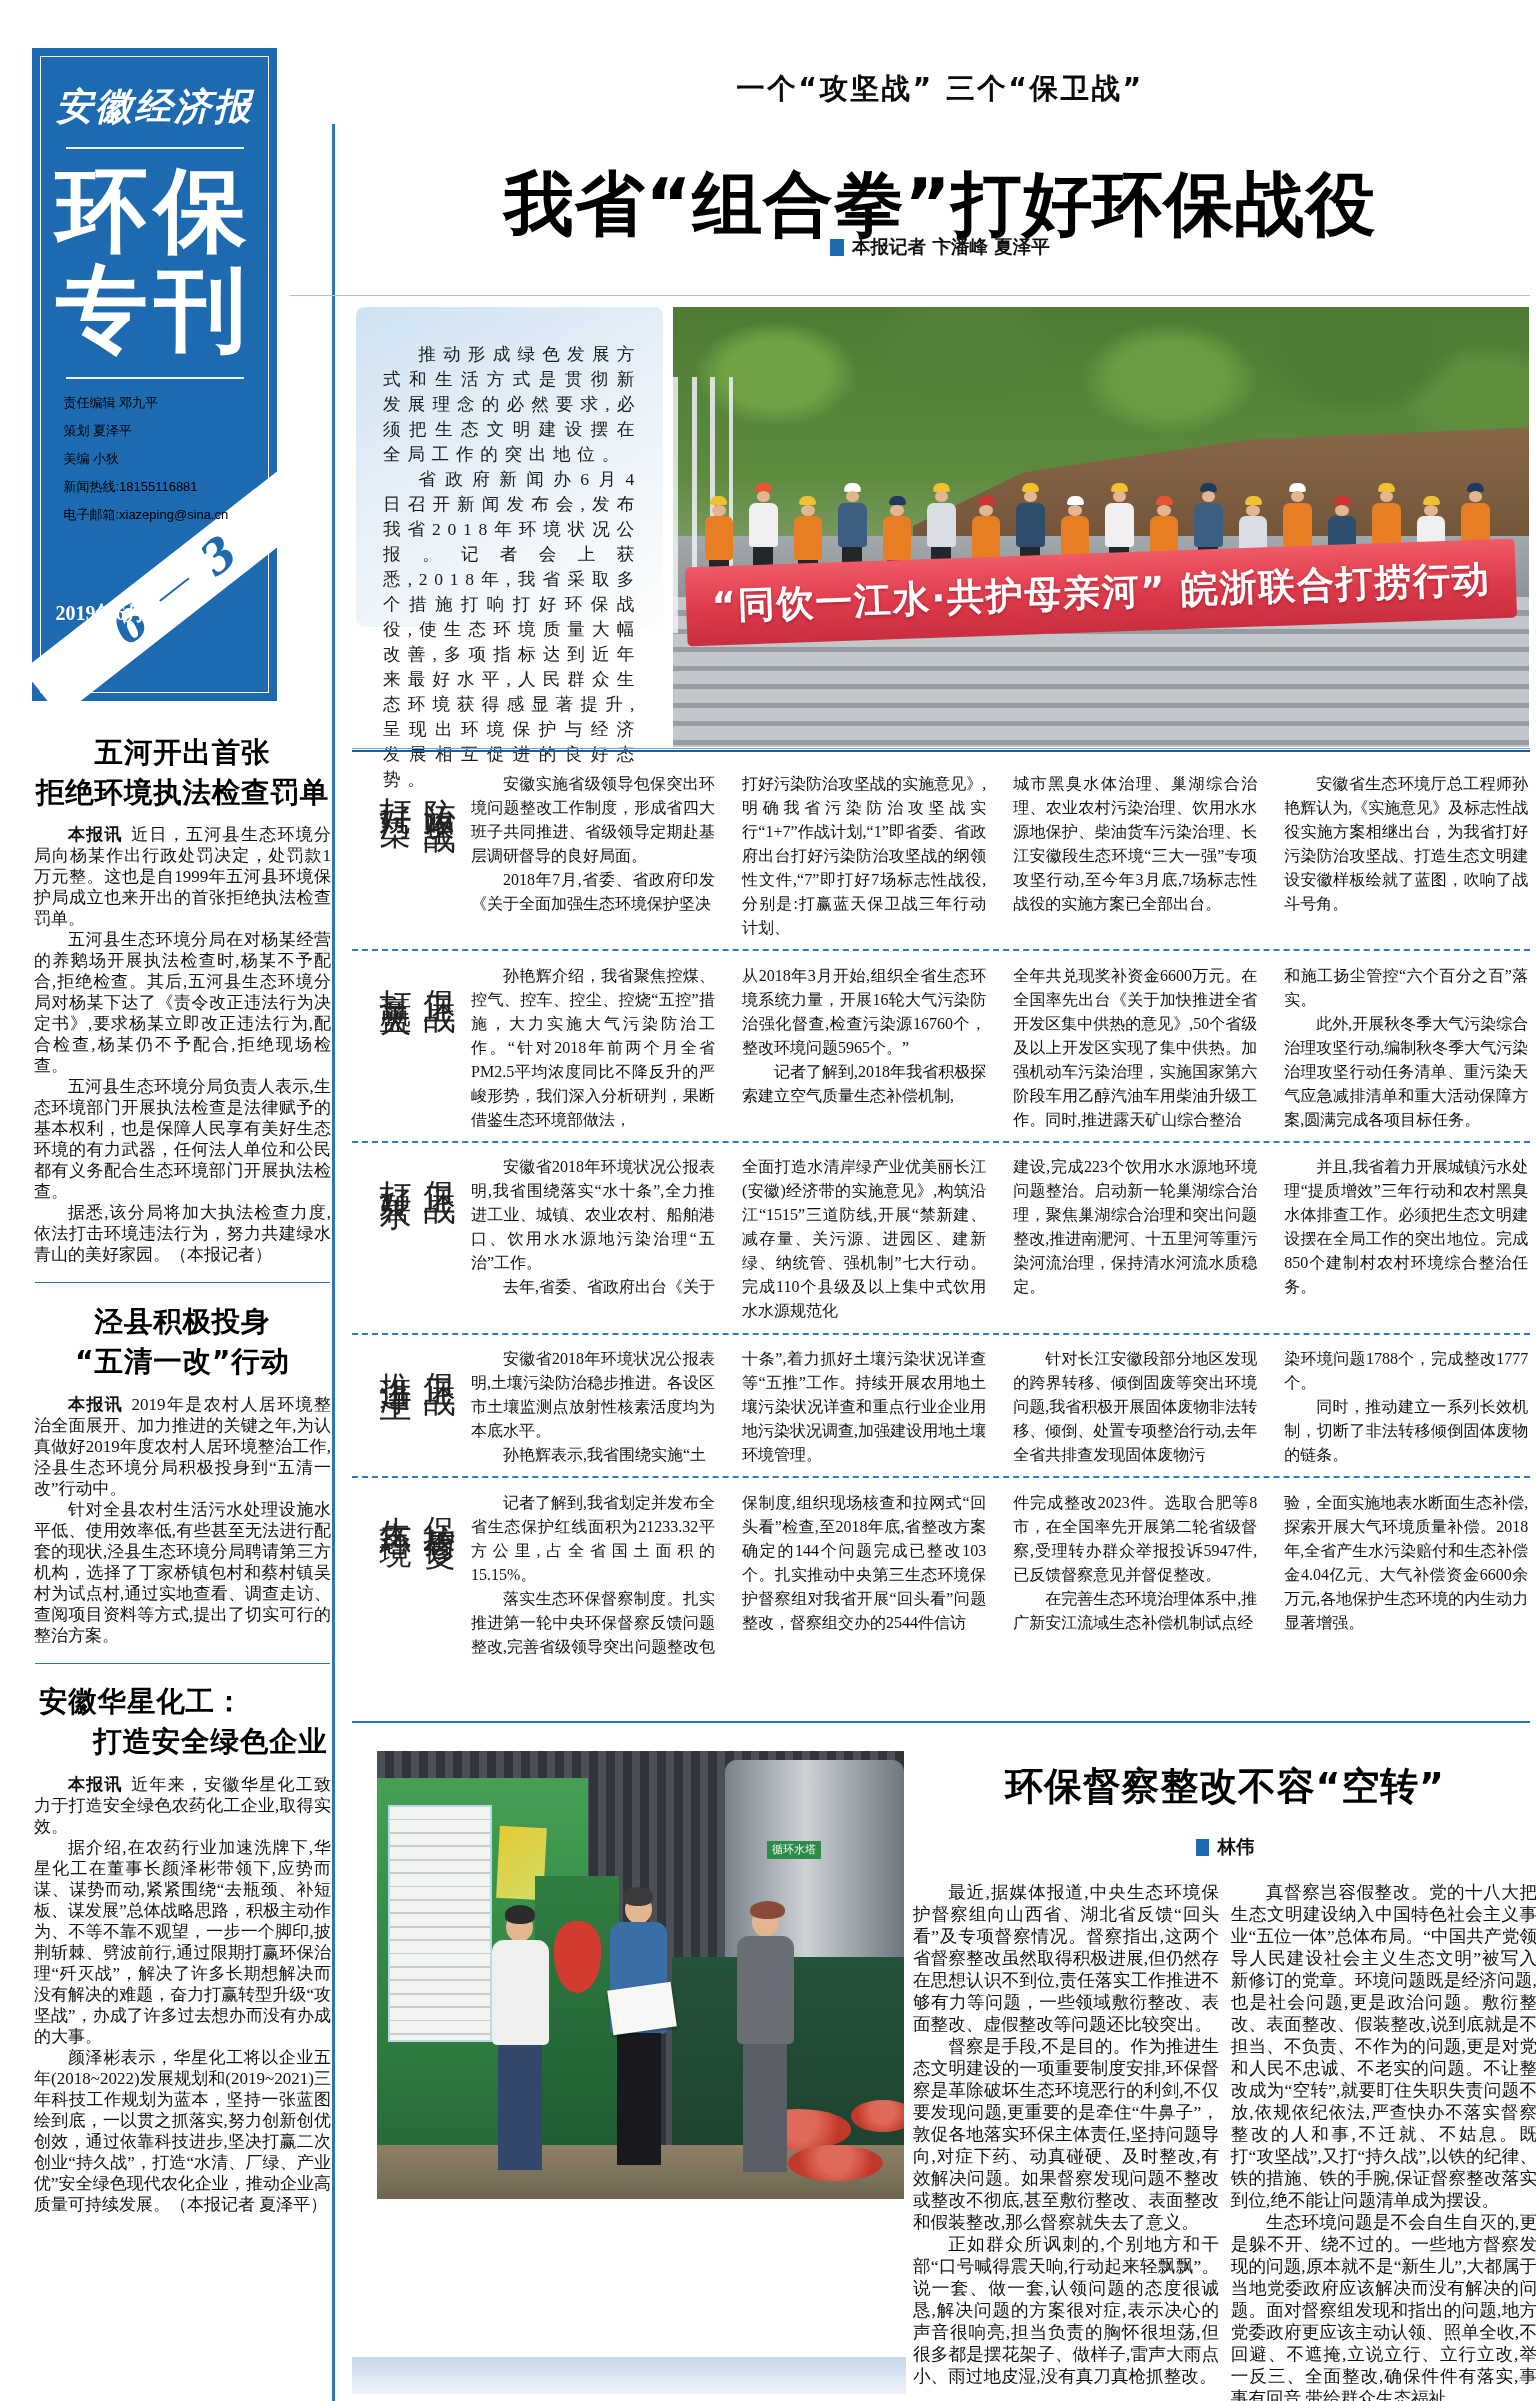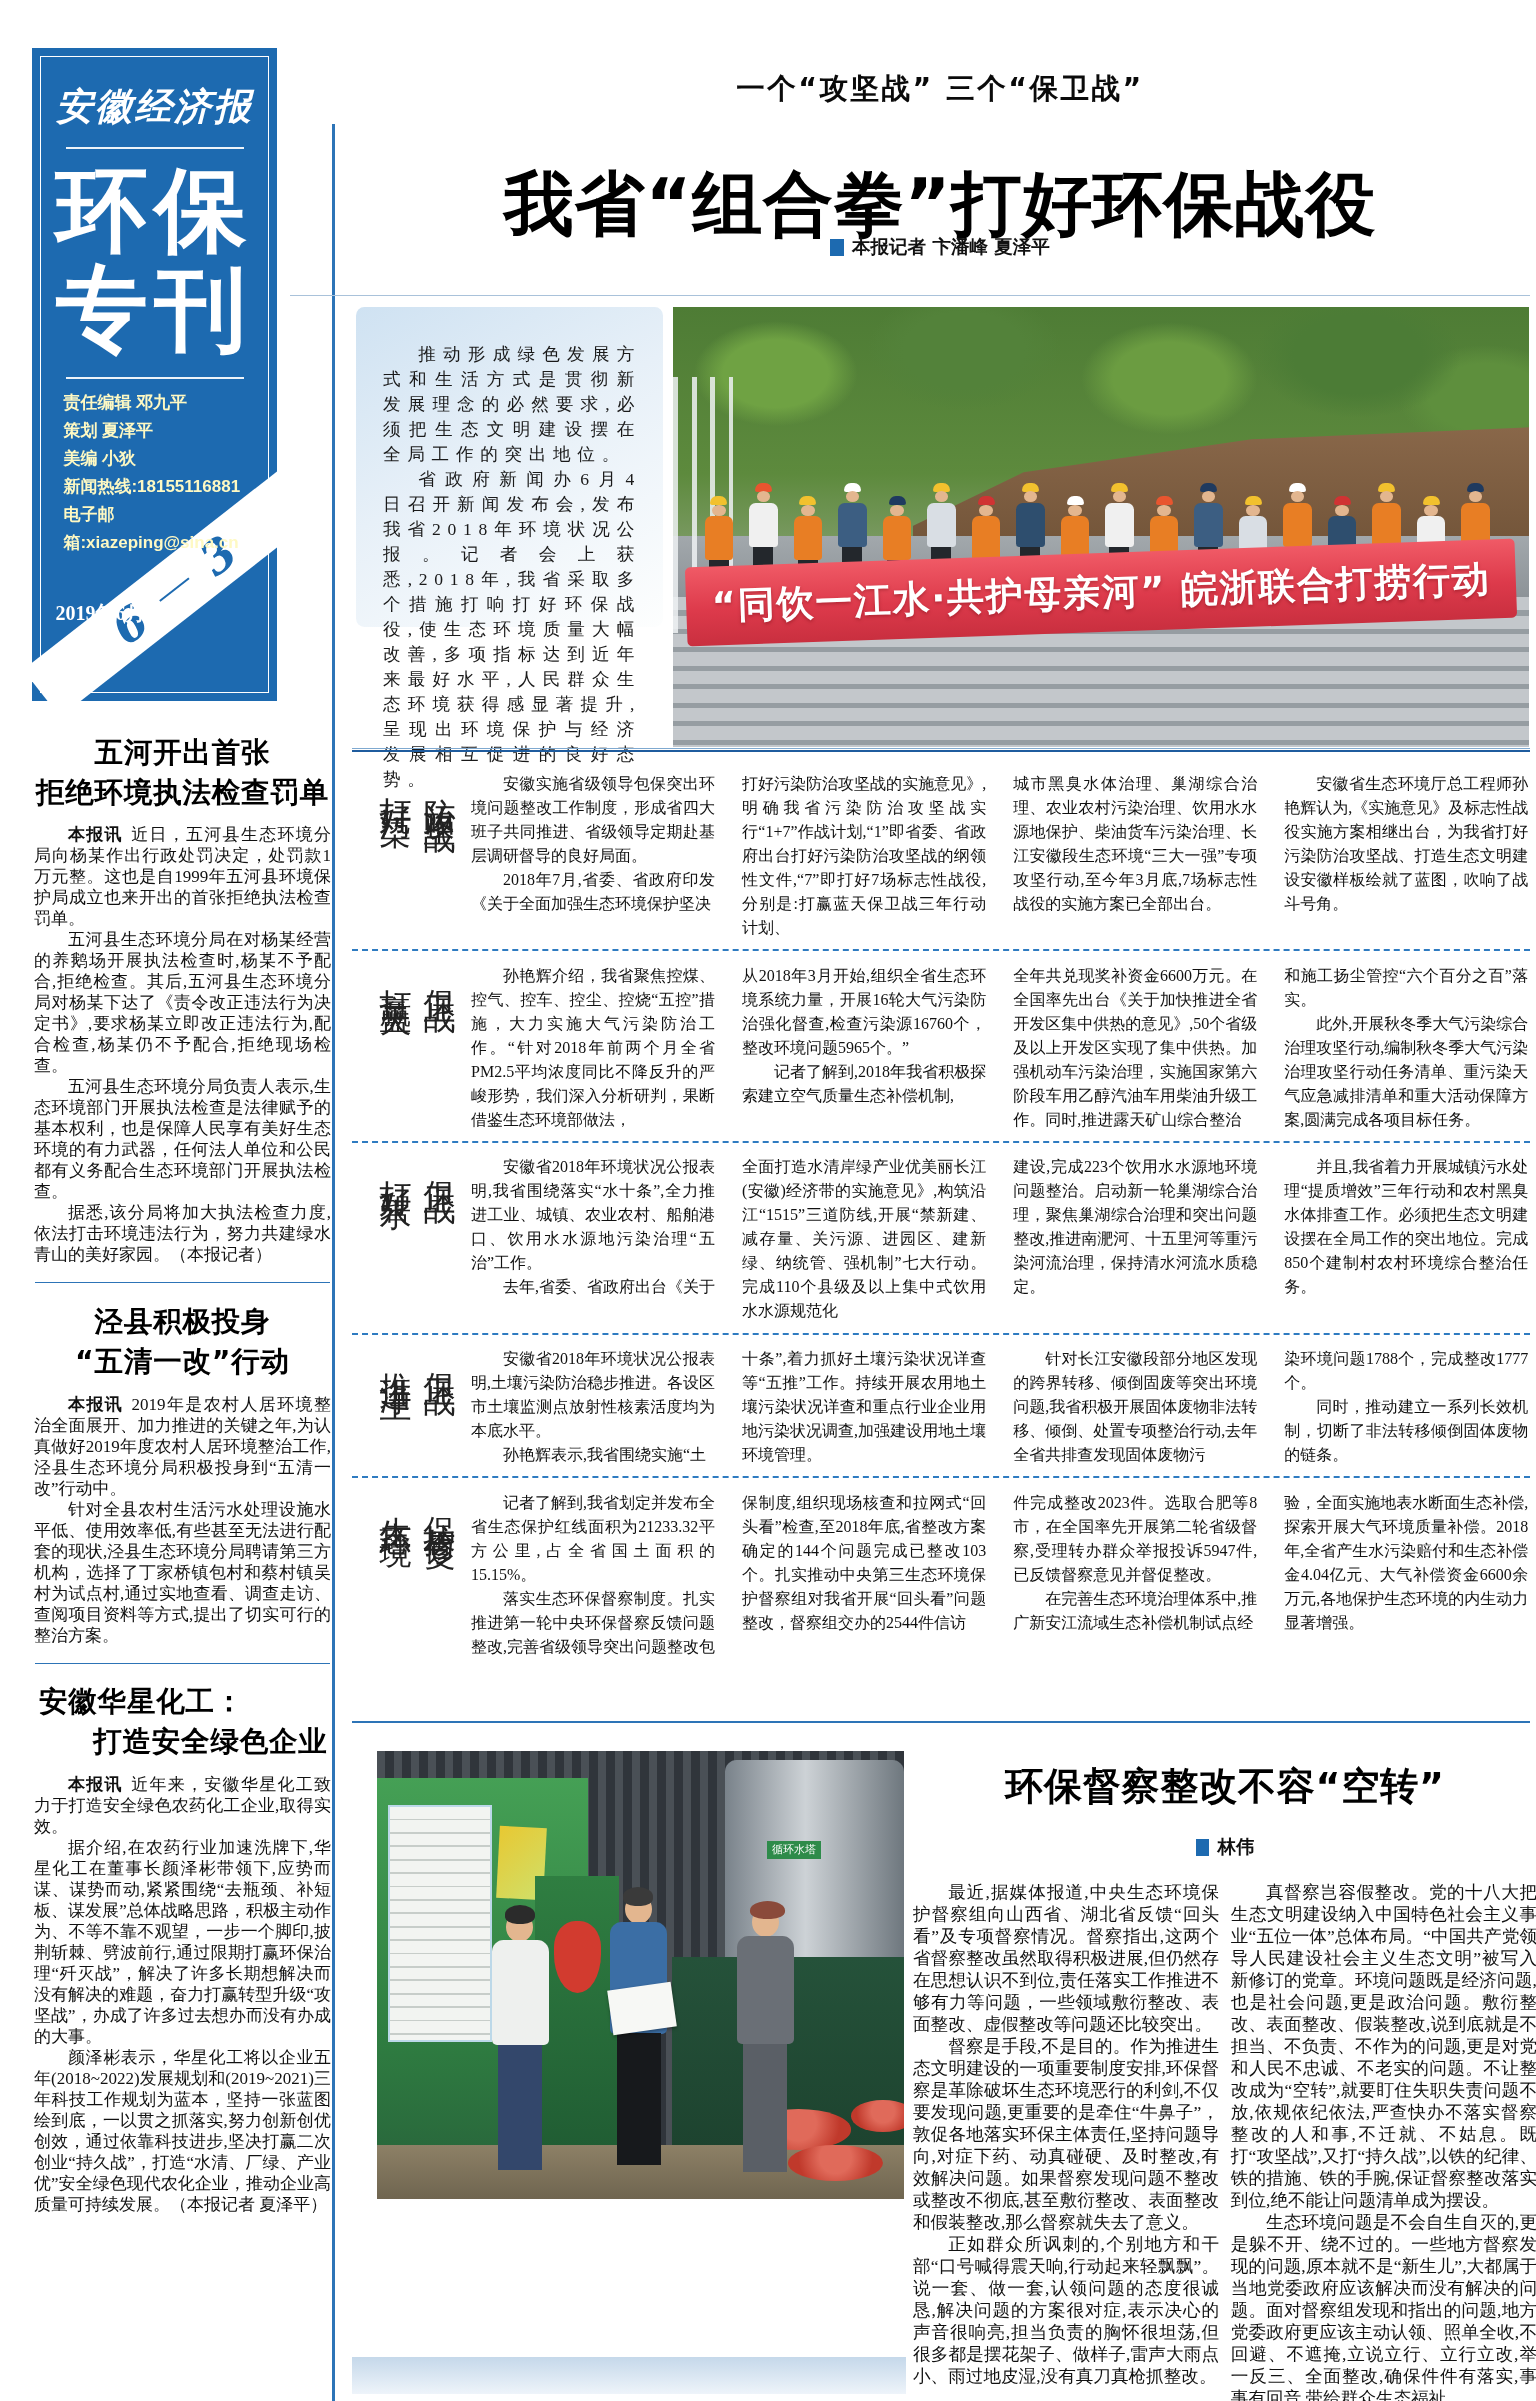--- a/index.html
+++ b/index.html
@@ -8,22 +8,22 @@
 
   
   .masthead{position:absolute;left:32px;top:48px;width:245px;height:653px;background:#1d6ab0;overflow:hidden;}
   .mast-inner{position:absolute;left:8.4px;top:8.4px;right:8.4px;bottom:8.4px;border:1.7px solid #fff;}
   .paper-name{margin-top:25px;color:#fff;text-align:center;font-size:37px;font-weight:700;font-style:italic;
               letter-spacing:2.5px;font-family:"DejaVu Serif","Liberation Serif",serif;}
   .mast-rule{width:178px;height:1.7px;background:#fff;margin:15px auto 11.7px;opacity:.92;}
   .edition{color:#fff;text-align:center;font-family:"DejaVu Sans","Liberation Sans",sans-serif;
            font-weight:900;font-size:92px;line-height:99px;letter-spacing:6.7px;}
   .mast-rule2{width:178px;height:1.7px;background:#fff;margin:18.5px auto 6.7px;opacity:.92;}
-  .mast-info{color:#fef9c3;font-family:"Liberation Sans","DejaVu Sans",sans-serif;font-weight:700;
-             font-size:17px;line-height:28px;padding:3.4px 0 0 22px;position:relative;z-index:3;}
+  .mast-info{color:#000000;font-family:"Liberation Sans","DejaVu Sans",sans-serif;font-weight:400;
+             font-size:13px;line-height:28px;padding:3.4px 0 0 22px;position:relative;z-index:3;}
   .page-band{position:absolute;right:-65px;bottom:81px;width:336px;height:60px;background:#fff;
              transform:rotate(-38deg);display:flex;align-items:center;justify-content:center;gap:22px;z-index:2;}
   .page-band .num{color:#1d6ab0;font-style:italic;font-weight:700;font-size:45px;
                   font-family:"DejaVu Serif",serif;}
   .page-band .tick{width:37px;height:2.5px;background:#1d6ab0;}
   .mast-date{position:absolute;left:23.5px;bottom:74px;color:#fff;font-weight:700;font-size:20px;z-index:3;}
   .mast-weekday{position:absolute;left:23.5px;bottom:37px;color:#fff;font-weight:700;font-size:18.5px;z-index:3;}
 
   .vrule{position:absolute;left:332px;top:124px;width:2.5px;height:2277px;background:#2d74b7;}
 

